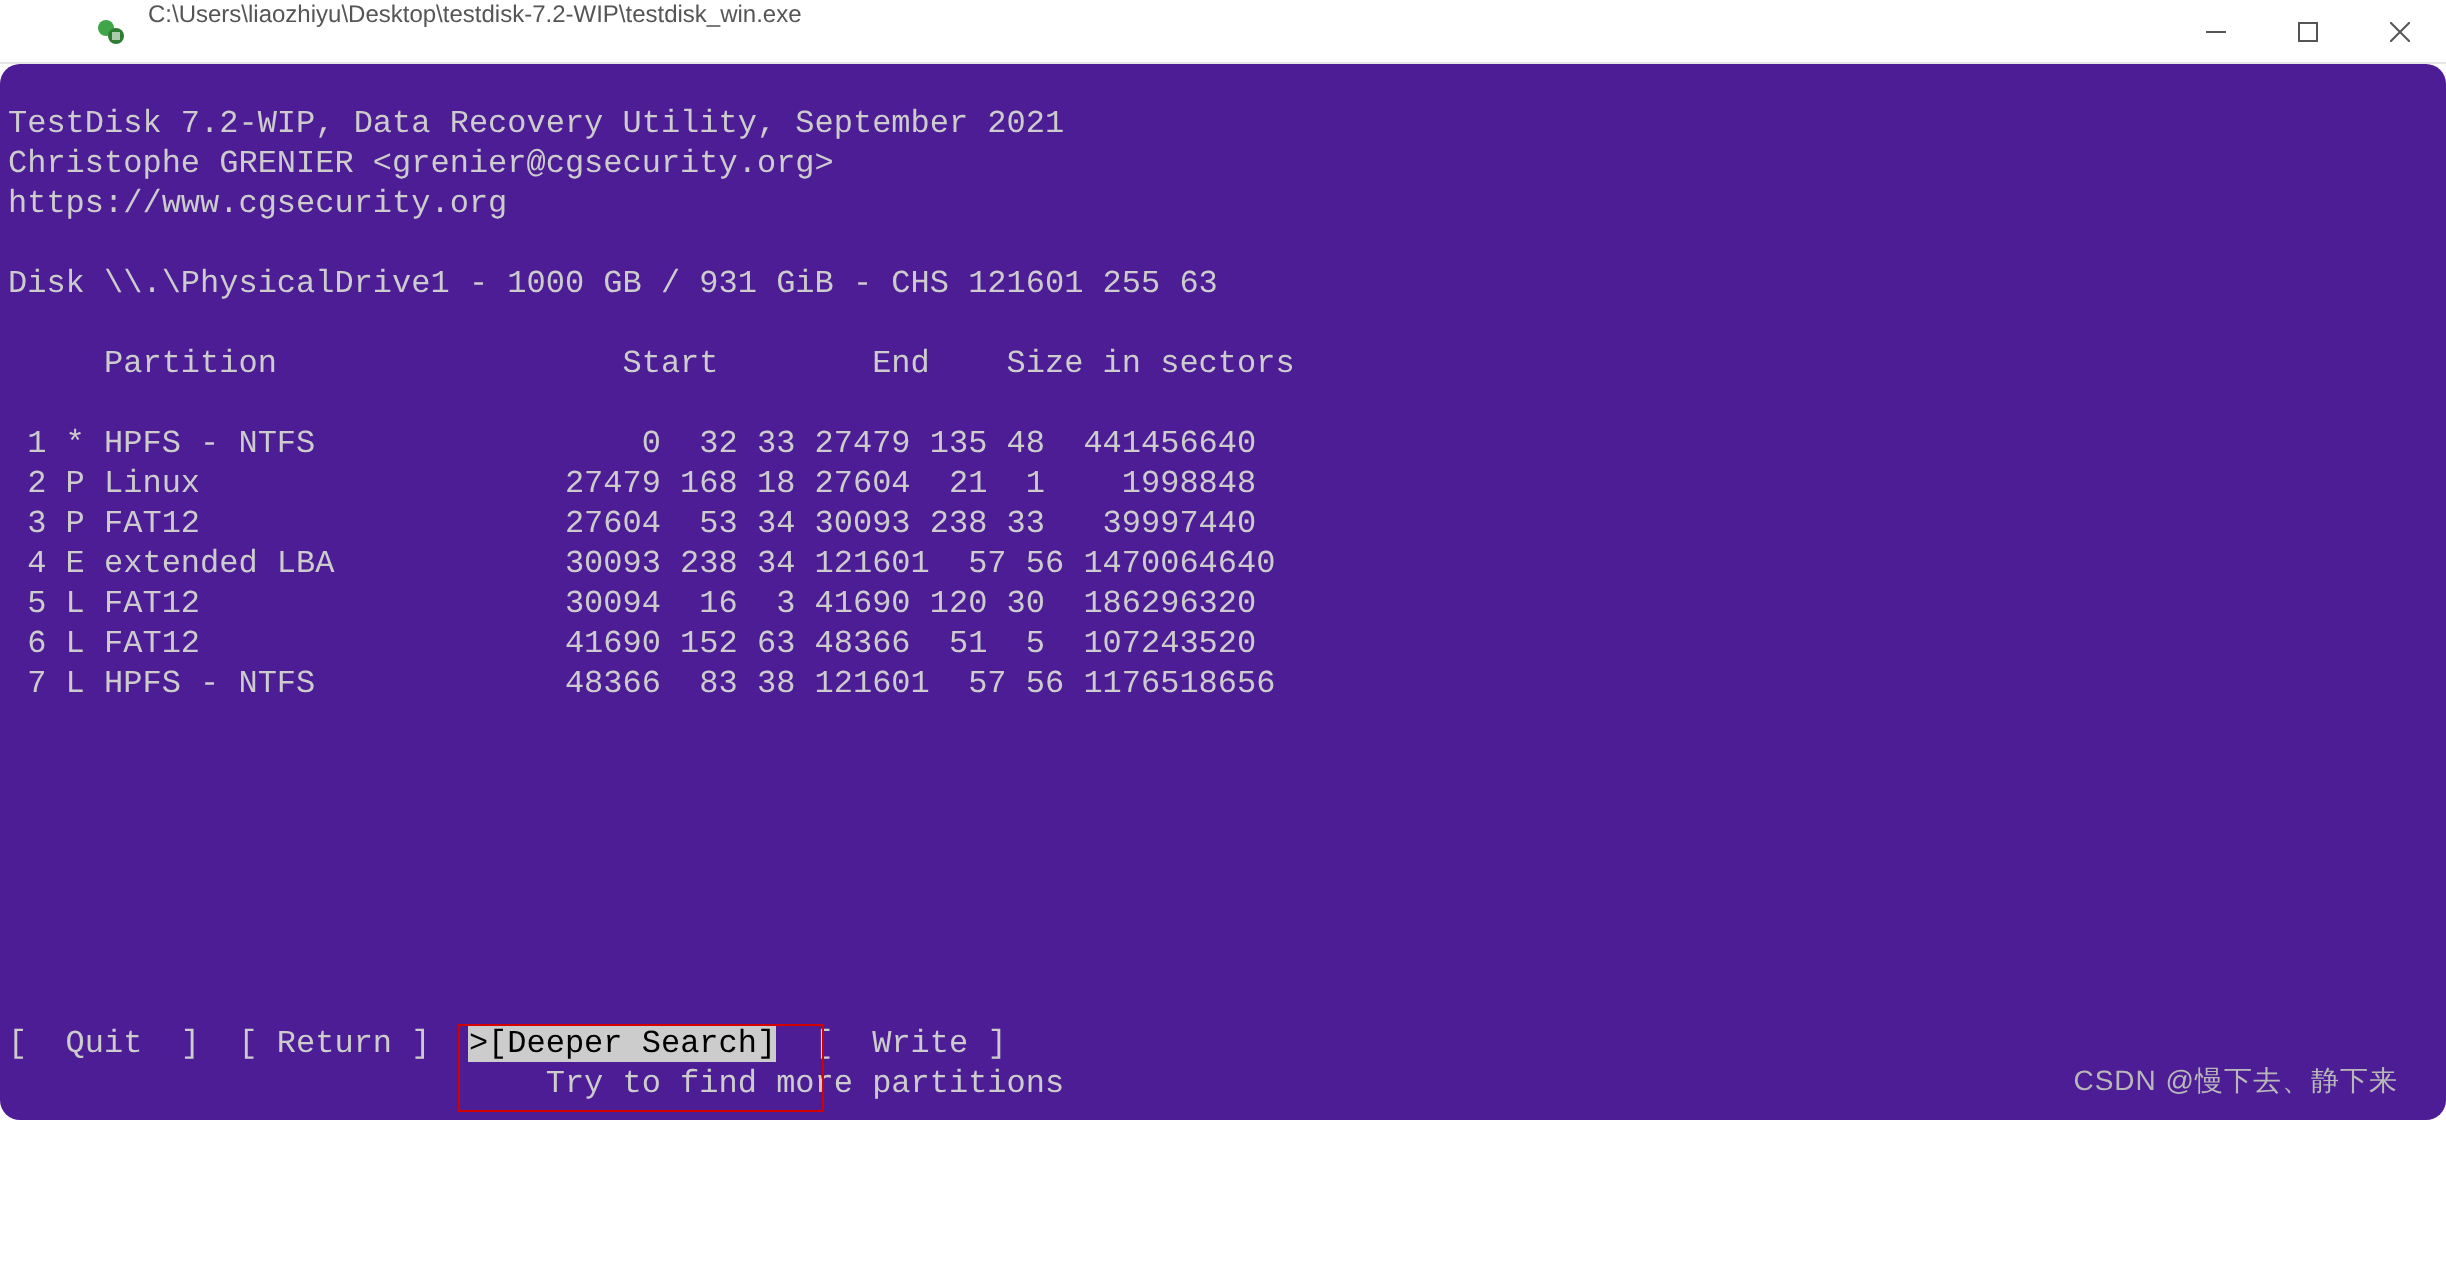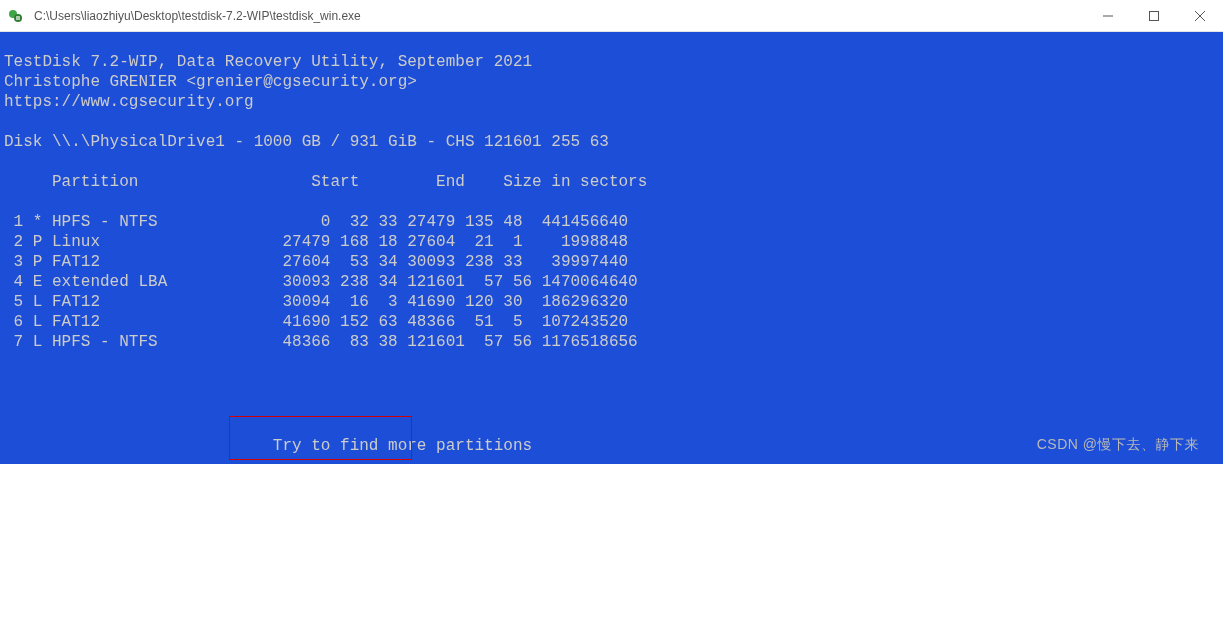--- a/index.html
+++ b/index.html
@@ -8,22 +8,22 @@
       height: 639px;
       font-family: "Segoe UI", Tahoma, sans-serif;
       background: #fff;
       overflow: hidden;
       position: relative;
     }
     .titlebar {
       height: 32px;
       background: #fff;
       display: flex;
-      align-items: center;
       border-bottom: 1px solid #e5e5e5;
+      padding-left: 40px;
     }
     .icon-wrap {
       width: 32px;
       display: flex;
       justify-content: center;
       align-items: center;
     }
     .title-text {
       flex: 1;
       font-size: 12px;
@@ -38,29 +38,30 @@
       width: 46px;
       height: 32px;
       display: flex;
       align-items: center;
       justify-content: center;
       color: #555;
       font-size: 10px;
     }
     .win-btn svg { stroke: #555; }
     .console {
-      background: #1d4ed8;
+      background: #4c1d95;
       color: #ccc;
       font-family: "NSimSun", "SimSun", "Courier New", monospace;
       font-size: 16px;
       line-height: 20px;
       white-space: pre;
       padding: 0 4px;
-      height: 432px;
+      height: 528px;
       position: relative;
+      border-radius: 10px;
     }
     .highlight-box {
       position: absolute;
       border: 1px solid #d40000;
       pointer-events: none;
     }
     .menu-row {
       position: absolute;
       bottom: 28px;
       left: 4px;
@@ -131,19 +132,20 @@
 <span>     Partition                  Start        End    Size in sectors</span>
 
 <span> 1 * HPFS - NTFS                 0  32 33 27479 135 48  441456640</span>
 <span> 2 P Linux                   27479 168 18 27604  21  1    1998848</span>
 <span> 3 P FAT12                   27604  53 34 30093 238 33   39997440</span>
 <span> 4 E extended LBA            30093 238 34 121601  57 56 1470064640</span>
 <span> 5 L FAT12                   30094  16  3 41690 120 30  186296320</span>
 <span> 6 L FAT12                   41690 152 63 48366  51  5  107243520</span>
 <span> 7 L HPFS - NTFS             48366  83 38 121601  57 56 1176518656</span>
 
+<div class="menu-row"><span class="menu-item">[  Quit  ]</span><span>  </span><span class="menu-item">[ Return ]</span><span>  </span><span class="cursor">&gt;</span><span class="menu-item menu-sel">[Deeper Search]</span><span>  </span><span class="menu-item">[  Write ]</span></div>
 <div class="hint-row">                            Try to find more partitions</div>
 
   
   <div class="highlight-box" style="left:229px; bottom:4px; width:183px; height:44px;"></div>
 
   <div class="watermark">CSDN @慢下去、静下来</div>
 </div>
 
 </body></html>

